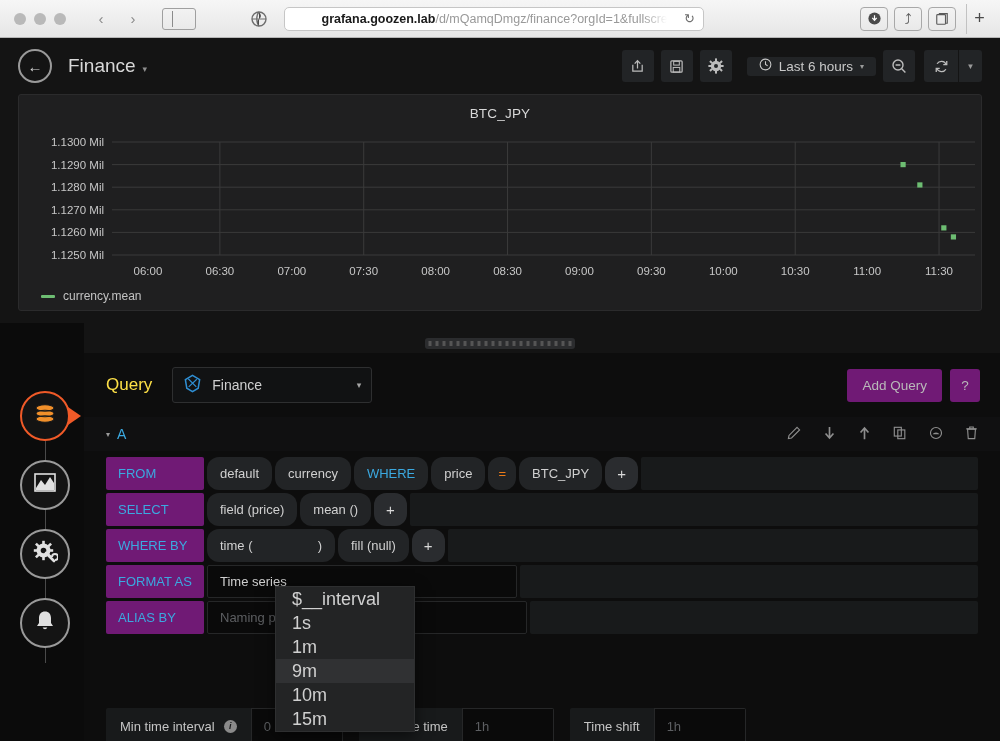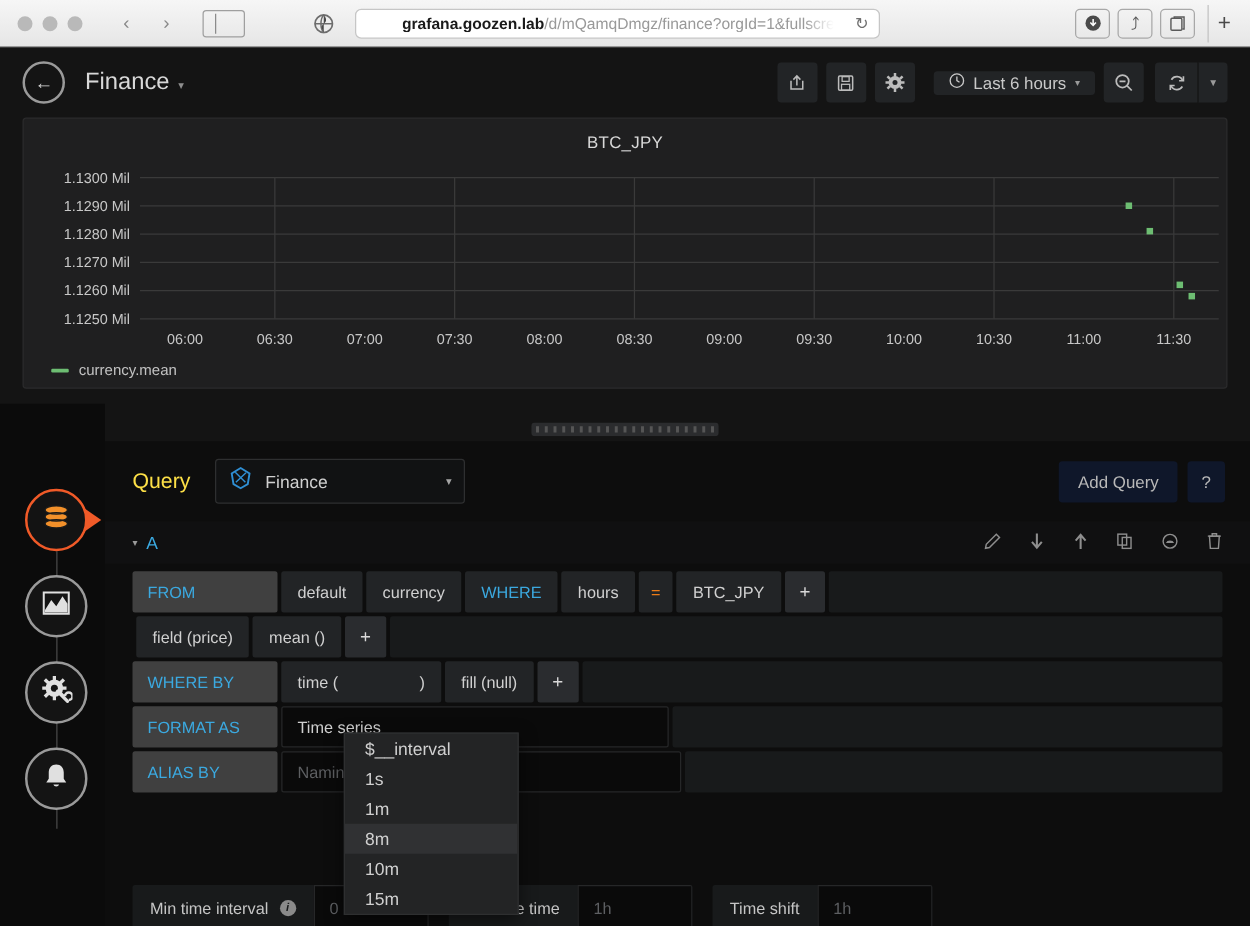--- a/index.html
+++ b/index.html
@@ -167,67 +167,67 @@
   .q-label { color: #fde047; font-size: 17px; margin-right: 20px; }
   .ds-select {
     width: 200px; height: 36px; background: #111213; border: 1px solid #2e2f30;
     border-radius: 3px; display: flex; align-items: center; padding: 0 10px;
     gap: 10px; cursor: pointer;
   }
   .ds-name { color: #d0d0d0; font-size: 14px; }
   .ds-caret { margin-left: auto; color: #a5a5a5; font-size: 9px; }
   .top-actions { margin-left: auto; display: flex; gap: 8px; align-items: center; }
   .abtn {
-    height: 33px; background: #0f172a; border-radius: 3px; color: #b9b9b9;
+    height: 33px; background: #701a75; border-radius: 3px; color: #b9b9b9;
     font-size: 13.5px; padding: 0 15px; display: flex; align-items: center;
     cursor: pointer;
   }
   .abtn.sq { width: 30px; padding: 0; justify-content: center; }
 
   .qrow-header {
     display: flex; align-items: center; height: 34px; padding: 0 22px;
     background: #101011;
   }
   .caret-sm { color: #9a9a9a; font-size: 8px; margin-right: 7px; }
   .q-letter { color: #3ba9e0; font-size: 14px; }
   .row-icons { margin-left: auto; display: flex; gap: 22px; align-items: center; }
   .ricon { color: #8e8e8e; font-size: 13px; cursor: pointer; }
 
   .q-table { padding: 0 22px; margin-top: 6px; }
   .q-line { display: flex; align-items: stretch; margin-bottom: 3px; height: 33px; }
   .q-key {
-    width: 116px; background: #404040; color: #3ba9e0; font-size: 13px;
+    width: 98px; background: #701a75; color: #3ba9e0; font-size: 13px;
     display: flex; align-items: center; padding-left: 12px;
     border-radius: 2px; flex-shrink: 0;
   }
   .q-seg {
     background: #222426; color: #d0d0d0; font-size: 13px;
     display: flex; align-items: center; padding: 0 13px;
-    border-radius: 2px; margin-left: 3px; cursor: pointer; white-space: nowrap;
+    border-radius: 12px; margin-left: 3px; cursor: pointer; white-space: nowrap;
   }
   .q-seg.op { color: #eb7b18; padding: 0 10px; }
   .q-seg.plus { color: #d9d9d9; font-size: 15px; padding: 0 12px; background: #2a2c2f; }
   .q-seg.wide { min-width: 128px; justify-content: space-between; }
   .q-fill { flex: 1; background: #181a1b; margin-left: 3px; border-radius: 2px; }
   .q-input {
     background: #0a0a0a; border: 1px solid #262728; border-radius: 2px;
     margin-left: 3px; display: flex; align-items: center; padding: 0 12px;
     color: #cfcfcf; font-size: 13px; min-width: 120px;
   }
   .q-input.ph { color: #5d5f62; width: 320px; }
 
   
   .dropdown {
     position: absolute; left: 275px; top: 548px; width: 140px;
     background: #232425; border: 1px solid #2e2f30; z-index: 40;
     box-shadow: 0 4px 14px rgba(0,0,0,.55); overflow: hidden;
   }
   .dd-item {
     height: 24px; display: flex; align-items: center; padding: 0 16px;
-    color: #d0d0d0; font-size: 14px; cursor: pointer;
+    color: #d0d0d0; font-size: 18px; cursor: pointer;
   }
   .dd-item.sel { background: #303133; }
 
   
   .opts-row {
     position: absolute; left: 106px; right: 22px; top: 670px; height: 36px;
     display: flex; align-items: center; gap: 16px;
   }
   .opt-group {
     display: flex; align-items: stretch; height: 36px;
@@ -517,28 +517,29 @@
       </div>
     </div>
 
     <div class="q-table">
 
       <div class="q-line">
         <div class="q-key">FROM</div>
         <div class="q-seg">default</div>
         <div class="q-seg">currency</div>
         <div class="q-seg" style="color:#3ba9e0">WHERE</div>
-        <div class="q-seg">hours</div>
+        <div class="q-seg">price</div>
         <div class="q-seg op">=</div>
         <div class="q-seg">BTC_JPY</div>
         <div class="q-seg plus">+</div>
         <div class="q-fill"></div>
       </div>
 
       <div class="q-line">
+        <div class="q-key">SELECT</div>
         <div class="q-seg">field (price)</div>
         <div class="q-seg">mean ()</div>
         <div class="q-seg plus">+</div>
         <div class="q-fill"></div>
       </div>
 
       <div class="q-line">
         <div class="q-key">WHERE BY</div>
         <div class="q-seg wide">
           <span>time (</span>
@@ -578,18 +579,18 @@
     <div class="opt-group">
       <div class="opt-label">Time shift</div>
       <div class="opt-input">1h</div>
     </div>
   </div>
 
   <div class="dropdown" id="dropdown">
       <div class="dd-item">$__interval</div>
       <div class="dd-item">1s</div>
       <div class="dd-item">1m</div>
-      <div class="dd-item sel">8m</div>
+      <div class="dd-item sel">9m</div>
       <div class="dd-item">10m</div>
       <div class="dd-item">15m</div>
     </div>
 
 </div>
 
 </body></html>

